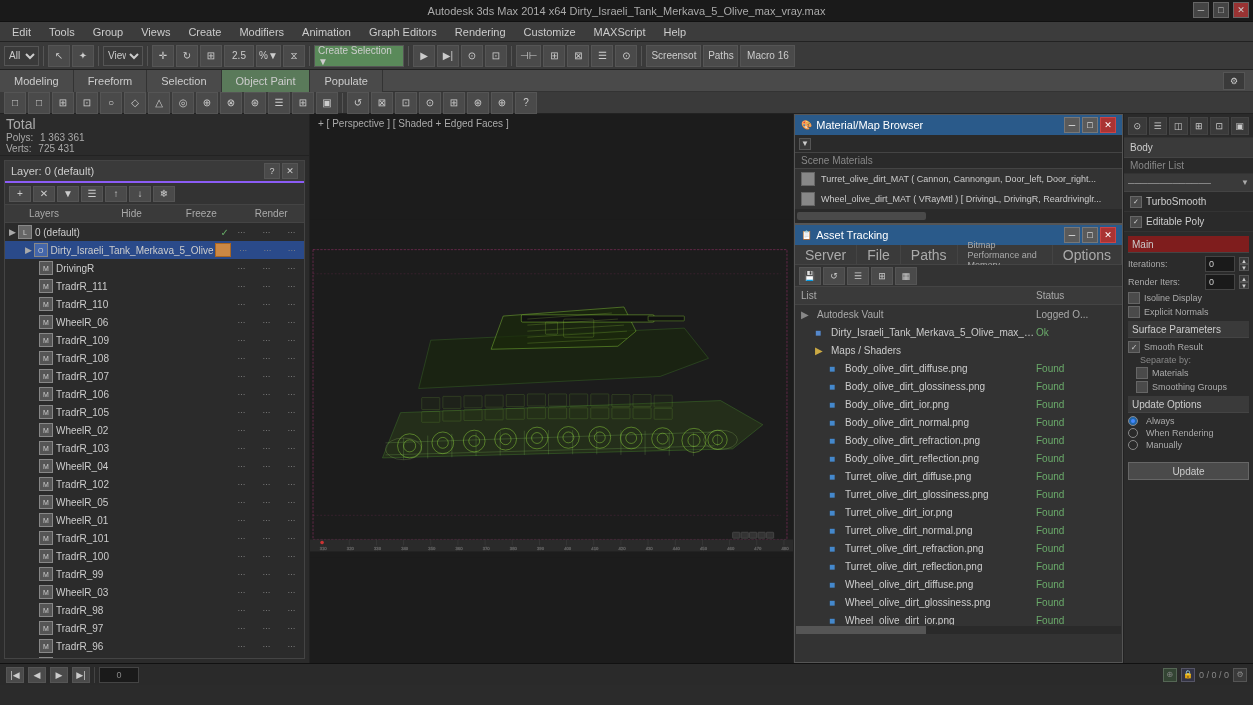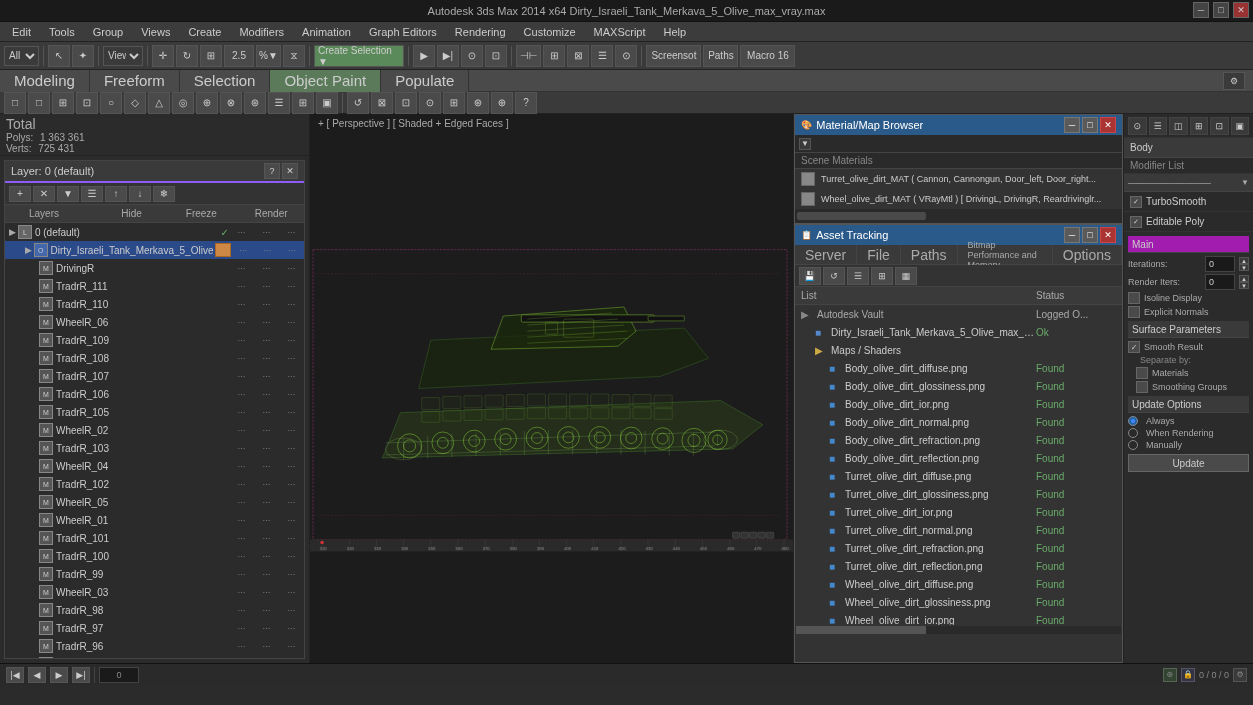--- a/index.html
+++ b/index.html
@@ -16,21 +16,21 @@
 
     
     #toolbar { background: #3a3a3a; height: 28px; display: flex; align-items: center; padding: 0 4px; gap: 2px; border-bottom: 1px solid #222; }
     .tb-btn { height: 22px; min-width: 22px; background: #4a4a4a; border: 1px solid #555; color: #ccc; font-size: 10px; cursor: pointer; display: flex; align-items: center; justify-content: center; padding: 0 3px; }
     .tb-sep { width: 1px; height: 20px; background: #555; margin: 0 2px; }
     .tb-select { height: 20px; background: #3a3a3a; border: 1px solid #555; color: #ccc; font-size: 10px; }
     .tb-highlight { background: #5a8a5a; }
 
     
     #modebar { background: #4a4a4a; height: 22px; display: flex; align-items: center; border-bottom: 1px solid #333; }
-    .mode-btn { padding: 2px 14px; height: 22px; background: #4a4a4a; border-right: 1px solid #333; color: #ccc; font-size: 15px; cursor: pointer; display: flex; align-items: center; }
+    .mode-btn { padding: 2px 14px; height: 22px; background: #4a4a4a; border-right: 1px solid #333; color: #ccc; font-size: 11px; cursor: pointer; display: flex; align-items: center; }
     .mode-btn.active { background: #5a7a5a; }
     .mode-right { margin-left: auto; display: flex; align-items: center; padding-right: 8px; }
 
     
     #subtoolbar { background: #3a3a3a; height: 22px; display: flex; align-items: center; padding: 0 4px; gap: 2px; border-bottom: 1px solid #222; }
 
     
     #infobar { background: #2b2b2b; height: 42px; display: flex; align-items: flex-start; padding: 2px 6px; border-bottom: 1px solid #222; }
 
     
@@ -786,21 +786,21 @@
       <div class="mod-checkbox" style="margin-right:4px; width:12px; height:12px; background:#4a4a4a; border:1px solid #666; display:flex; align-items:center; justify-content:center; font-size:7px;">✓</div>
       <span>TurboSmooth</span>
     </div>
     <div class="mod-stack-item" style="background:#2a2a2a; border-bottom:1px solid #333; padding: 0 6px; height:20px; display:flex; align-items:center; font-size:10px; color:#ccc;">
       <div class="mod-checkbox" style="margin-right:4px; width:12px; height:12px; background:#4a4a4a; border:1px solid #666; display:flex; align-items:center; justify-content:center; font-size:7px;">✓</div>
       <span>Editable Poly</span>
     </div>
 
     <div id="modifier-panel" style="overflow-y:auto; flex:1; padding:4px;">
 
-      <div style="background:#a21caf; padding:2px 4px; border-bottom:1px solid #444; margin-bottom:3px;">
+      <div style="background:#7f1d1d; padding:2px 4px; border-bottom:1px solid #444; margin-bottom:3px;">
         <span style="font-size:10px; color:#ccc;">Main</span>
       </div>
 
       <div class="mod-row">
         <span style="font-size:9px; color:#aaa; flex:1;">Iterations:</span>
         <div class="spinbox" style="width:30px; height:16px; font-size:9px;">
           <span>0</span>
         </div>
         <div style="display:flex; flex-direction:column;">
           <div style="width:10px; height:7px; background:#3a3a3a; border:1px solid #555; font-size:6px; text-align:center; cursor:pointer;">▲</div>
@@ -866,21 +866,21 @@
       <div class="mod-row">
         <div style="width:10px; height:10px; border-radius:50%; border:1px solid #888; background:#2a2a2a; margin-right:4px;"></div>
         <span style="font-size:9px; color:#aaa;">When Rendering</span>
       </div>
 
       <div class="mod-row">
         <div style="width:10px; height:10px; border-radius:50%; border:1px solid #888; background:#2a2a2a; margin-right:4px;"></div>
         <span style="font-size:9px; color:#aaa;">Manually</span>
       </div>
 
-      <div style="background:#4a4a4a; border:1px solid #666; height:18px; display:flex; align-items:center; justify-content:center; cursor:pointer; margin-top:4px; font-size:10px; color:#ccc;">
+      <div style="background:#4a4a4a; border:1px solid #666; height:18px; display:flex; align-items:center; justify-content:center; cursor:pointer; margin-top:12px; font-size:10px; color:#ccc;">
         <span>Update</span>
       </div>
     </div>
   </div>
 
 </div>
 
 <div id="bottom-bar" style="background:#2a2a2a; height:22px; display:flex; align-items:center; padding:0 6px; gap:4px; border-top:1px solid #111; font-size:10px; color:#888;">
   <div class="time-btn">|◀</div>
   <div class="time-btn">◀</div>

